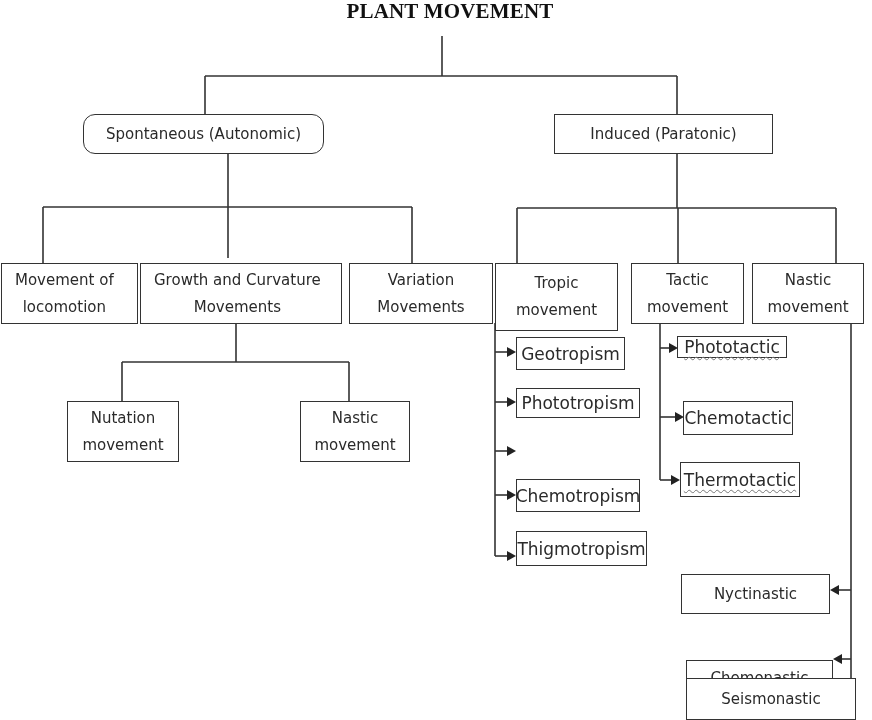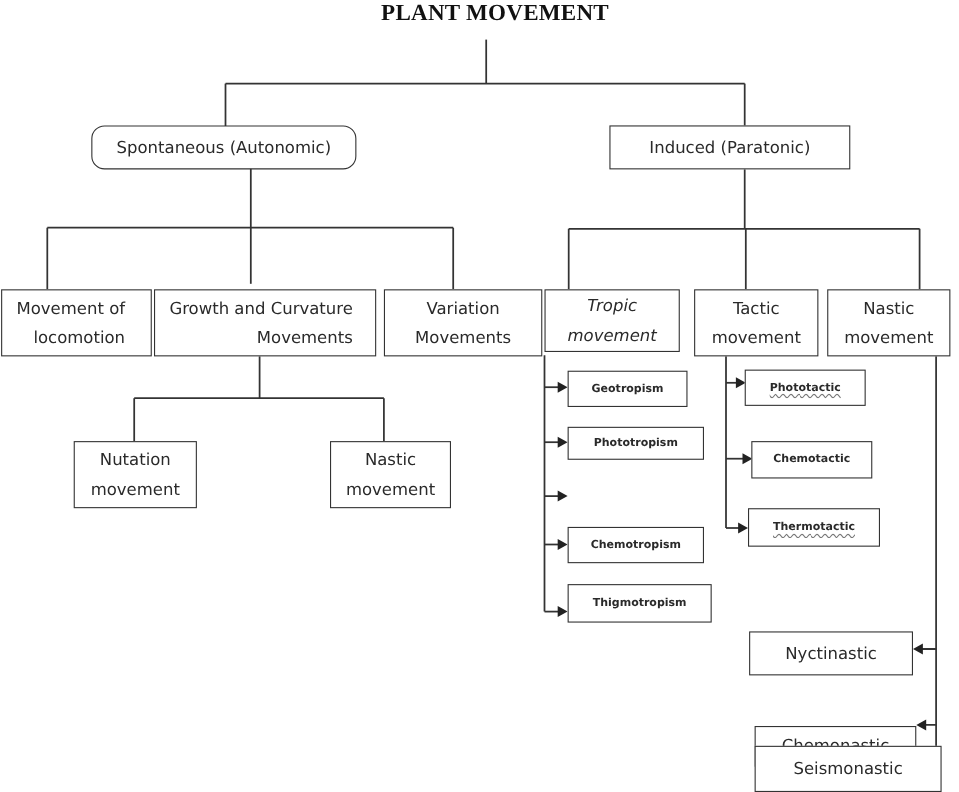--- a/index.html
+++ b/index.html
@@ -1,21 +1,21 @@
 <!DOCTYPE html>
 <html><head>
 <meta charset="utf-8">
 <style>
   html, body { margin:0; padding:0; background:#ffffff; }
   body { width:872px; height:720px; position:relative; overflow:hidden; font-family:"DejaVu Sans", sans-serif; color:#222; }
   #diagram { position:absolute; left:0; top:0; width:872px; height:720px; }
   .title { position:absolute; left:0; width:900px; top:-1px; text-align:center; font-family:"Liberation Serif", serif; font-weight:bold; font-size:21px; color:#111; letter-spacing:0.2px; }
   .node { position:absolute; box-sizing:border-box; border:1.6px solid #333; background:#fff; display:flex; align-items:center; justify-content:center; text-align:center; font-size:15px; line-height:27px; color:#2a2a2a; }
-  .node.small { font-size:10px; line-height:18px;font-weight:bold; }
-  .node.left { justify-content:flex-start; padding-left:13px; text-align:right; }
+  .node.small { font-size:17px; line-height:18px; }
+  .node.left { justify-content:flex-start; padding-left:13px; text-align:center; }
   .node .lbl { white-space:pre-line; }
   .squiggle { text-decoration:underline wavy #777; text-decoration-thickness:1px; text-underline-offset:3px; }
   svg.lines { position:absolute; left:0; top:0; width:872px; height:720px; }
   svg.lines line, svg.lines polyline { stroke:#333; stroke-width:1.6; fill:none; }
   svg.lines polygon { fill:#222; stroke:none; }
 </style>
 </head>
 <body>
 
 <div id="diagram">
@@ -97,21 +97,21 @@
 
   <div class="node" style="left:67px;top:401px;width:112px;height:61px;">
     <span class="lbl">Nutation
 movement</span>
   </div>
   <div class="node" style="left:300px;top:401px;width:110px;height:61px;">
     <span class="lbl">Nastic
 movement</span>
   </div>
 
-  <div class="node" style="left:495px;top:263px;width:123px;height:57px;font-style:italic;">
+  <div class="node" style="left:495px;top:263px;width:123px;height:68px;">
     <span class="lbl">Tropic
 movement</span>
   </div>
   <div class="node" style="left:631px;top:263px;width:113px;height:61px;">
     <span class="lbl">Tactic
 movement</span>
   </div>
   <div class="node" style="left:752px;top:263px;width:112px;height:61px;">
     <span class="lbl">Nastic
 movement</span>
@@ -123,21 +123,21 @@
   <div class="node small" style="left:516px;top:388px;width:124px;height:30px;">
     <span class="lbl">Phototropism</span>
   </div>
   <div class="node small" style="left:516px;top:479px;width:124px;height:33px;justify-content:center;">
     <span class="lbl">Chemotropism</span>
   </div>
   <div class="node small" style="left:516px;top:531px;width:131px;height:35px;">
     <span class="lbl">Thigmotropism</span>
   </div>
 
-  <div class="node small" style="left:677px;top:336px;width:110px;height:33px;justify-content:center;">
+  <div class="node small" style="left:677px;top:336px;width:110px;height:22px;justify-content:center;">
     <span class="lbl squiggle">Phototactic</span>
   </div>
   <div class="node small" style="left:680px;top:462px;width:120px;height:35px;">
     <span class="lbl squiggle">Thermotactic</span>
   </div>
   <div class="node small" style="left:683px;top:401px;width:110px;height:34px;">
     <span class="lbl">Chemotactic</span>
   </div>
 
   <div class="node" style="left:681px;top:574px;width:149px;height:40px;">

